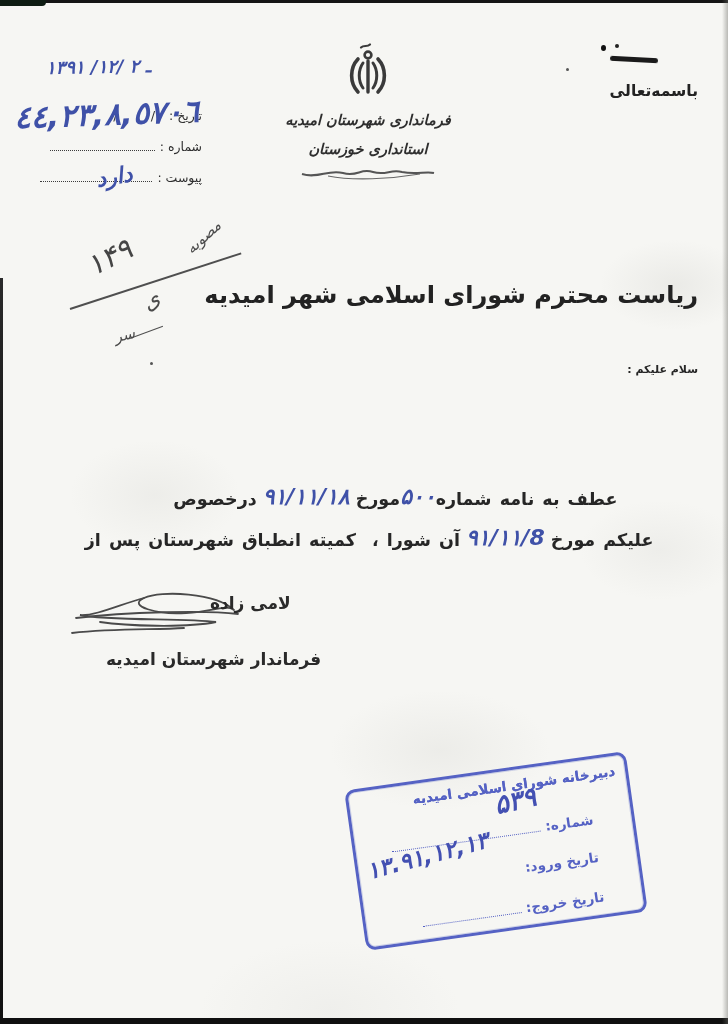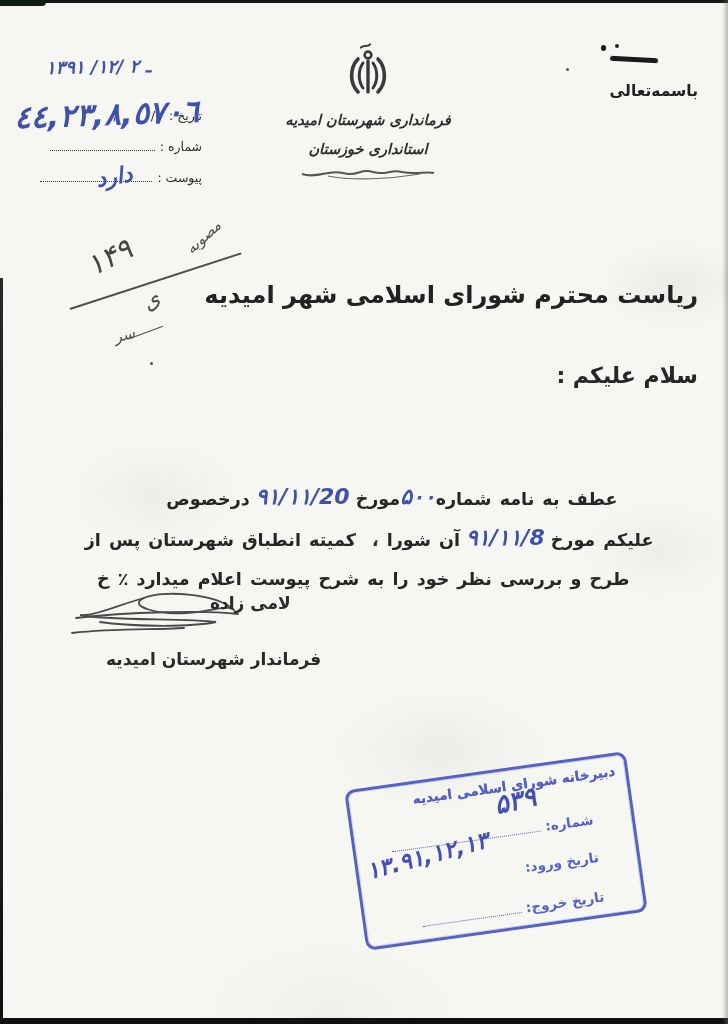--- a/index.html
+++ b/index.html
@@ -58,21 +58,21 @@
   .p-word  { left:183px; top:228px; font-size:15px; transform:rotate(-42deg); }
   .p-num   { left:86px;  top:240px; font-size:29px; transform:rotate(-27deg); color:#454545; }
   .p-line  { position:absolute; left:70px; top:308px; width:180px; height:0; border-top:2px solid #4f4f4f;
              transform:rotate(-18deg); transform-origin:left center; }
   .p-marka { left:142px; top:288px; font-size:22px; transform:rotate(-35deg); }
   .p-ul    { position:absolute; left:128px; top:332px; width:36px; height:0; border-top:1.8px solid #4f4f4f; transform:rotate(-20deg); }
   .p-markb { left:114px; top:326px; font-size:15px; transform:rotate(-15deg); }
   .p-dot   { position:absolute; left:150px; top:362px; width:3px; height:3px; background:#555; border-radius:50%; }
 
   .recipient  { position:absolute; right:30px; top:269px; font-size:24px; font-weight:bold; color:#222; direction:rtl; white-space:pre;margin-top:12px; }
-  .salutation { position:absolute; right:30px; top:363px; font-size:22px; font-weight:bold; color:#262626; direction:rtl; white-space:pre; }
+  .salutation { position:absolute; right:30px; top:363px; font-size:11px; font-weight:bold; color:#262626; direction:rtl; white-space:pre; }
 
   .body-block { position:absolute; right:26px; top:436px; width:660px; direction:rtl; color:#262626;
                 font-size:17.5px; font-weight:bold; }
   .bline { height:41px; line-height:41px; text-align:right; white-space:pre; word-spacing:2px; }
   .bline.indent1 { padding-right:36px; }
   .bline.indent3 { padding-right:24px; }
   .bline .hand-inline { font-size:22px; color:#3f51a8; font-style:italic; margin:0 6px; position:relative; top:-1px; }
   .bline .hand-inline.num500 { margin:0 0; }
 
   .sig-svg  { position:absolute; left:66px; top:588px; }
@@ -155,27 +155,24 @@
   <div class="pencil p-marka">ی</div>
   <div class="p-ul"></div>
   <div class="pencil p-markb">سر</div>
   <div class="p-dot"></div>
 
   <div class="recipient">ریاست محترم شورای اسلامی شهر امیدیه</div>
   <div class="salutation">سلام علیکم :</div>
 
   <div class="body-block">
     <div class="bline indent1">
-      <span>عطف به نامه شماره</span><span class="hand-inline num500">۵۰۰</span><span>مورخ</span><span class="hand-inline ltr">۹۱/۱۱/20</span><span>درخصوص</span>
+      <span>عطف به نامه شماره</span><span class="hand-inline num500">۵۰۰</span><span>مورخ</span><span class="hand-inline ltr">۹۱/۱۱/۱۸</span><span>درخصوص</span>
     </div>
     <div class="bline">
       <span>علیکم مورخ</span><span class="hand-inline ltr">۹۱/۱۱/8</span><span>آن شورا ،  کمیته انطباق شهرستان پس از</span>
-    </div>
-    <div class="bline indent3">
-      <span>طرح و بررسی نظر خود را به شرح پیوست اعلام میدارد ٪ خ</span>
     </div>
   </div>
 
   <span class="sig-svg">
     <svg width="175" height="58" viewBox="0 0 175 58">
       <g fill="none" stroke="#4a4a4a" stroke-width="1.8" stroke-linecap="round">
         <path d="M168,22 C150,5 95,2 78,10 C60,18 92,27 120,25 C150,23 160,16 168,22"></path>
         <path d="M10,30 C60,24 140,22 172,26"></path>
         <path d="M78,10 C55,16 30,28 14,27 C40,33 120,30 150,34 C120,40 60,38 34,34"></path>
         <path d="M6,45 C50,40 90,42 118,40"></path>

